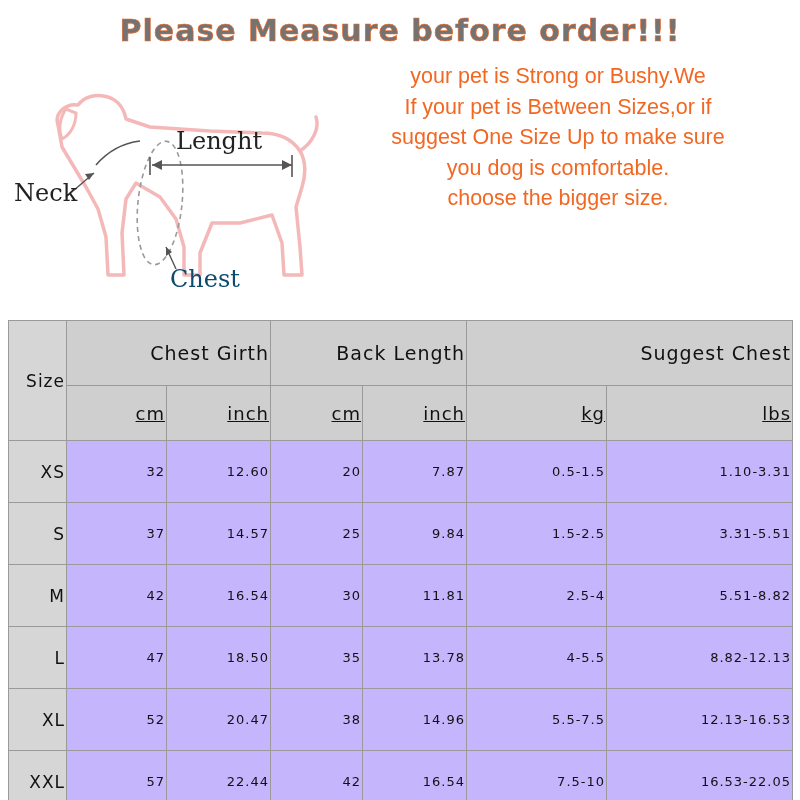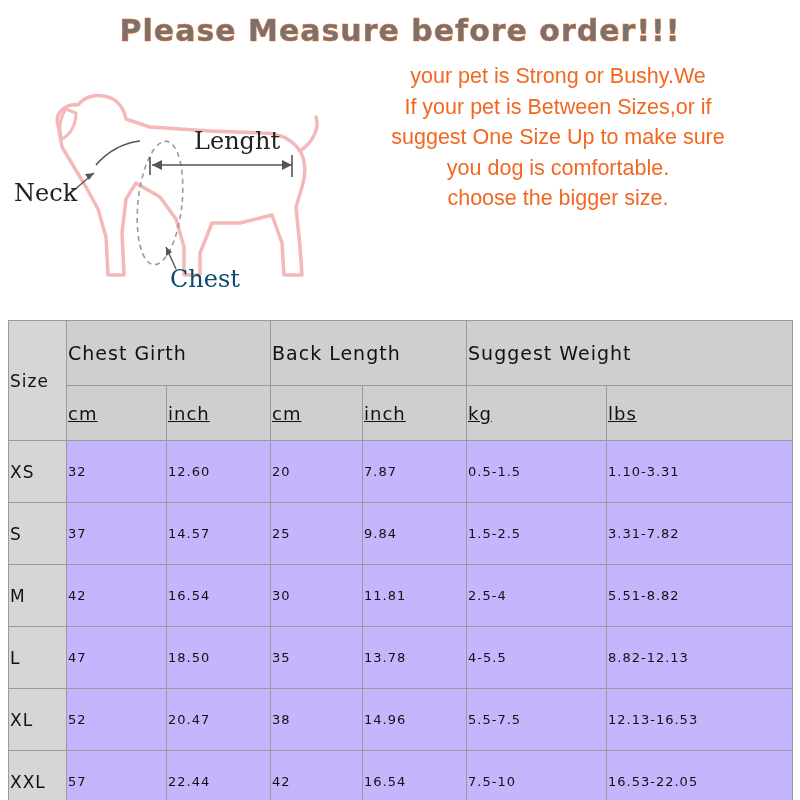--- a/index.html
+++ b/index.html
@@ -70,21 +70,21 @@
     width: 784px;
   }
   table.size-table {
     border-collapse: collapse;
     width: 784px;
     table-layout: fixed;
     font-family: "DejaVu Sans", sans-serif;
   }
   table.size-table td, table.size-table th {
     border: 1px solid #9a9a9a;
-    text-align: left;
+    text-align: right;
     vertical-align: middle;
     font-weight: normal;
     color: #111111;
     letter-spacing: 1px;
   }
   .hdr-band { background: #cfcfcf; }
   .sub-band { background: #cfcfcf; }
   .size-col { background: #d6d6d6; font-size: 17px; }
   .grp-head {
     height: 62px;
@@ -145,21 +145,21 @@
 
         <path d="M152 118 L292 118" stroke="#555" stroke-width="1.6"></path>
         <path d="M152 118 l10 -5 l0 10 z" fill="#555"></path>
         <path d="M292 118 l-10 -5 l0 10 z" fill="#555"></path>
         <path d="M150 110 L150 128" stroke="#555" stroke-width="1.6"></path>
         <path d="M292 108 L292 130" stroke="#555" stroke-width="1.6"></path>
 
         <path d="M176 222 L166 200" stroke="#555" stroke-width="1.4"></path>
         <path d="M166 200 l0 9 l6 -4 z" fill="#555"></path>
       </svg>
-      <div style="position:absolute; left:194px; top:80px; font-family:'DejaVu Serif', serif; font-size:24px; color:#222;">Lenght</div>
+      <div style="position:absolute; left:176px; top:80px; font-family:'DejaVu Serif', serif; font-size:24px; color:#222;">Lenght</div>
       <div style="position:absolute; left:14px; top:132px; font-family:'DejaVu Serif', serif; font-size:24px; color:#222;">Neck</div>
       <div style="position:absolute; left:170px; top:218px; font-family:'DejaVu Serif', serif; font-size:24px; color:#0c4a6e;">Chest</div>
     </div>
 
     <div class="notice">
       <div>your pet is Strong or Bushy.We</div>
       <div>If your pet is Between Sizes,or if</div>
       <div>suggest One Size Up to make sure</div>
       <div>you dog is comfortable.</div>
       <div>choose the bigger size.</div>
@@ -176,21 +176,21 @@
         <col style="width:92px">
         <col style="width:104px">
         <col style="width:140px">
         <col style="width:186px">
       </colgroup>
       <thead>
         <tr>
           <th rowspan="2" class="size-col size-label-cell">Size</th>
           <th colspan="2" class="hdr-band grp-head">Chest Girth</th>
           <th colspan="2" class="hdr-band grp-head">Back Length</th>
-          <th colspan="2" class="hdr-band grp-head">Suggest Weight</th>
+          <th colspan="2" class="hdr-band grp-head">Suggest Chest</th>
         </tr>
         <tr>
           <th class="sub-band sub-head">cm</th>
           <th class="sub-band sub-head">inch</th>
           <th class="sub-band sub-head">cm</th>
           <th class="sub-band sub-head">inch</th>
           <th class="sub-band sub-head">kg</th>
           <th class="sub-band sub-head">lbs</th>
         </tr>
       </thead>
@@ -204,21 +204,21 @@
           <td>0.5-1.5</td>
           <td>1.10-3.31</td>
         </tr>
         <tr>
           <td class="size-col">S</td>
           <td>37</td>
           <td>14.57</td>
           <td>25</td>
           <td>9.84</td>
           <td>1.5-2.5</td>
-          <td>3.31-7.82</td>
+          <td>3.31-5.51</td>
         </tr>
         <tr>
           <td class="size-col">M</td>
           <td>42</td>
           <td>16.54</td>
           <td>30</td>
           <td>11.81</td>
           <td>2.5-4</td>
           <td>5.51-8.82</td>
         </tr>

